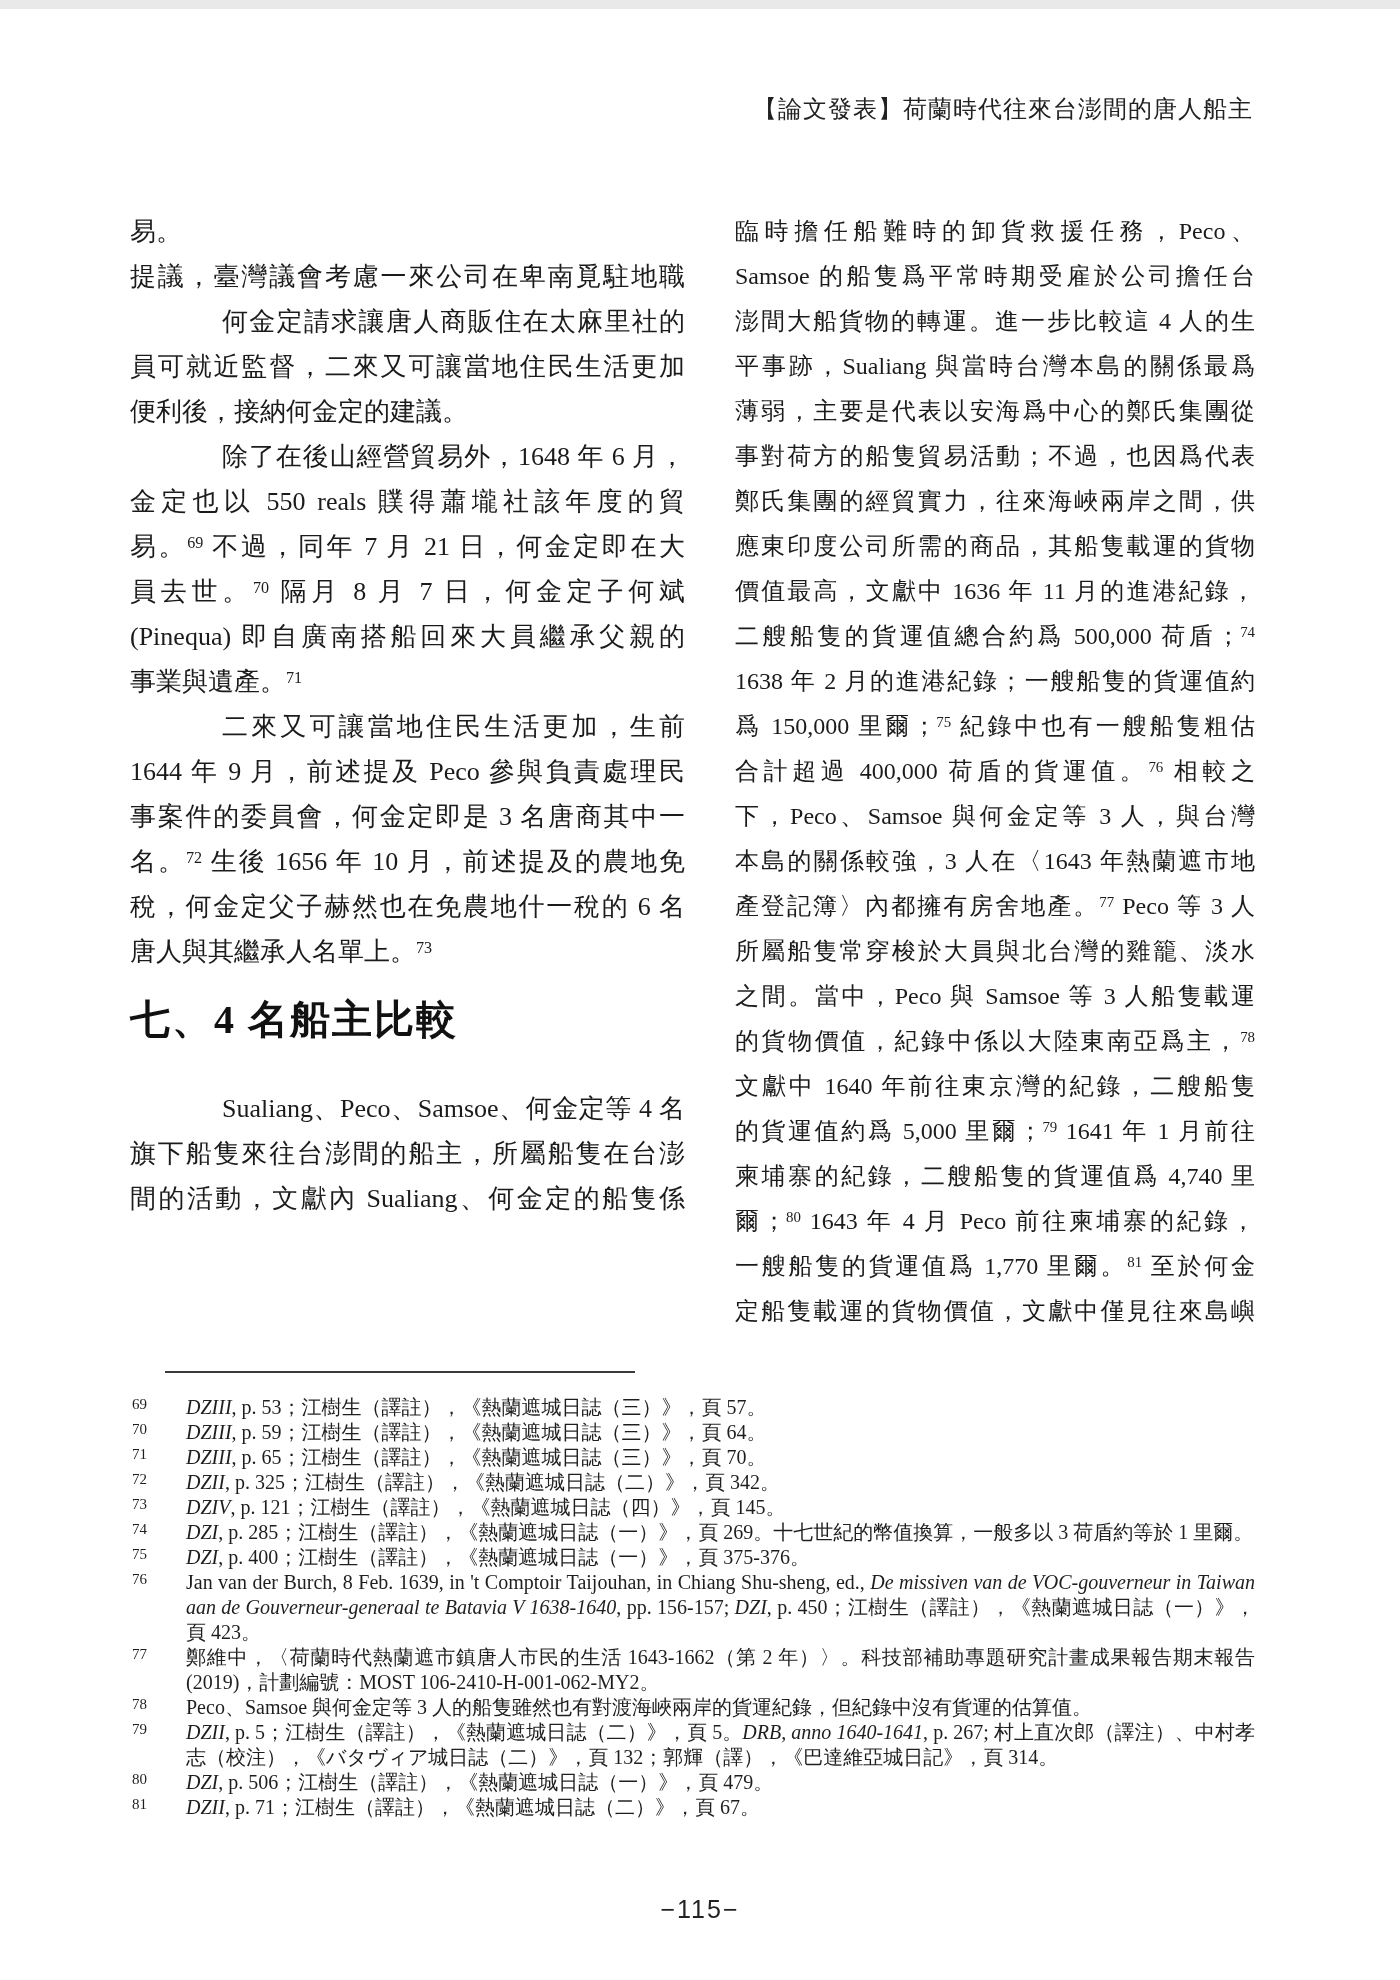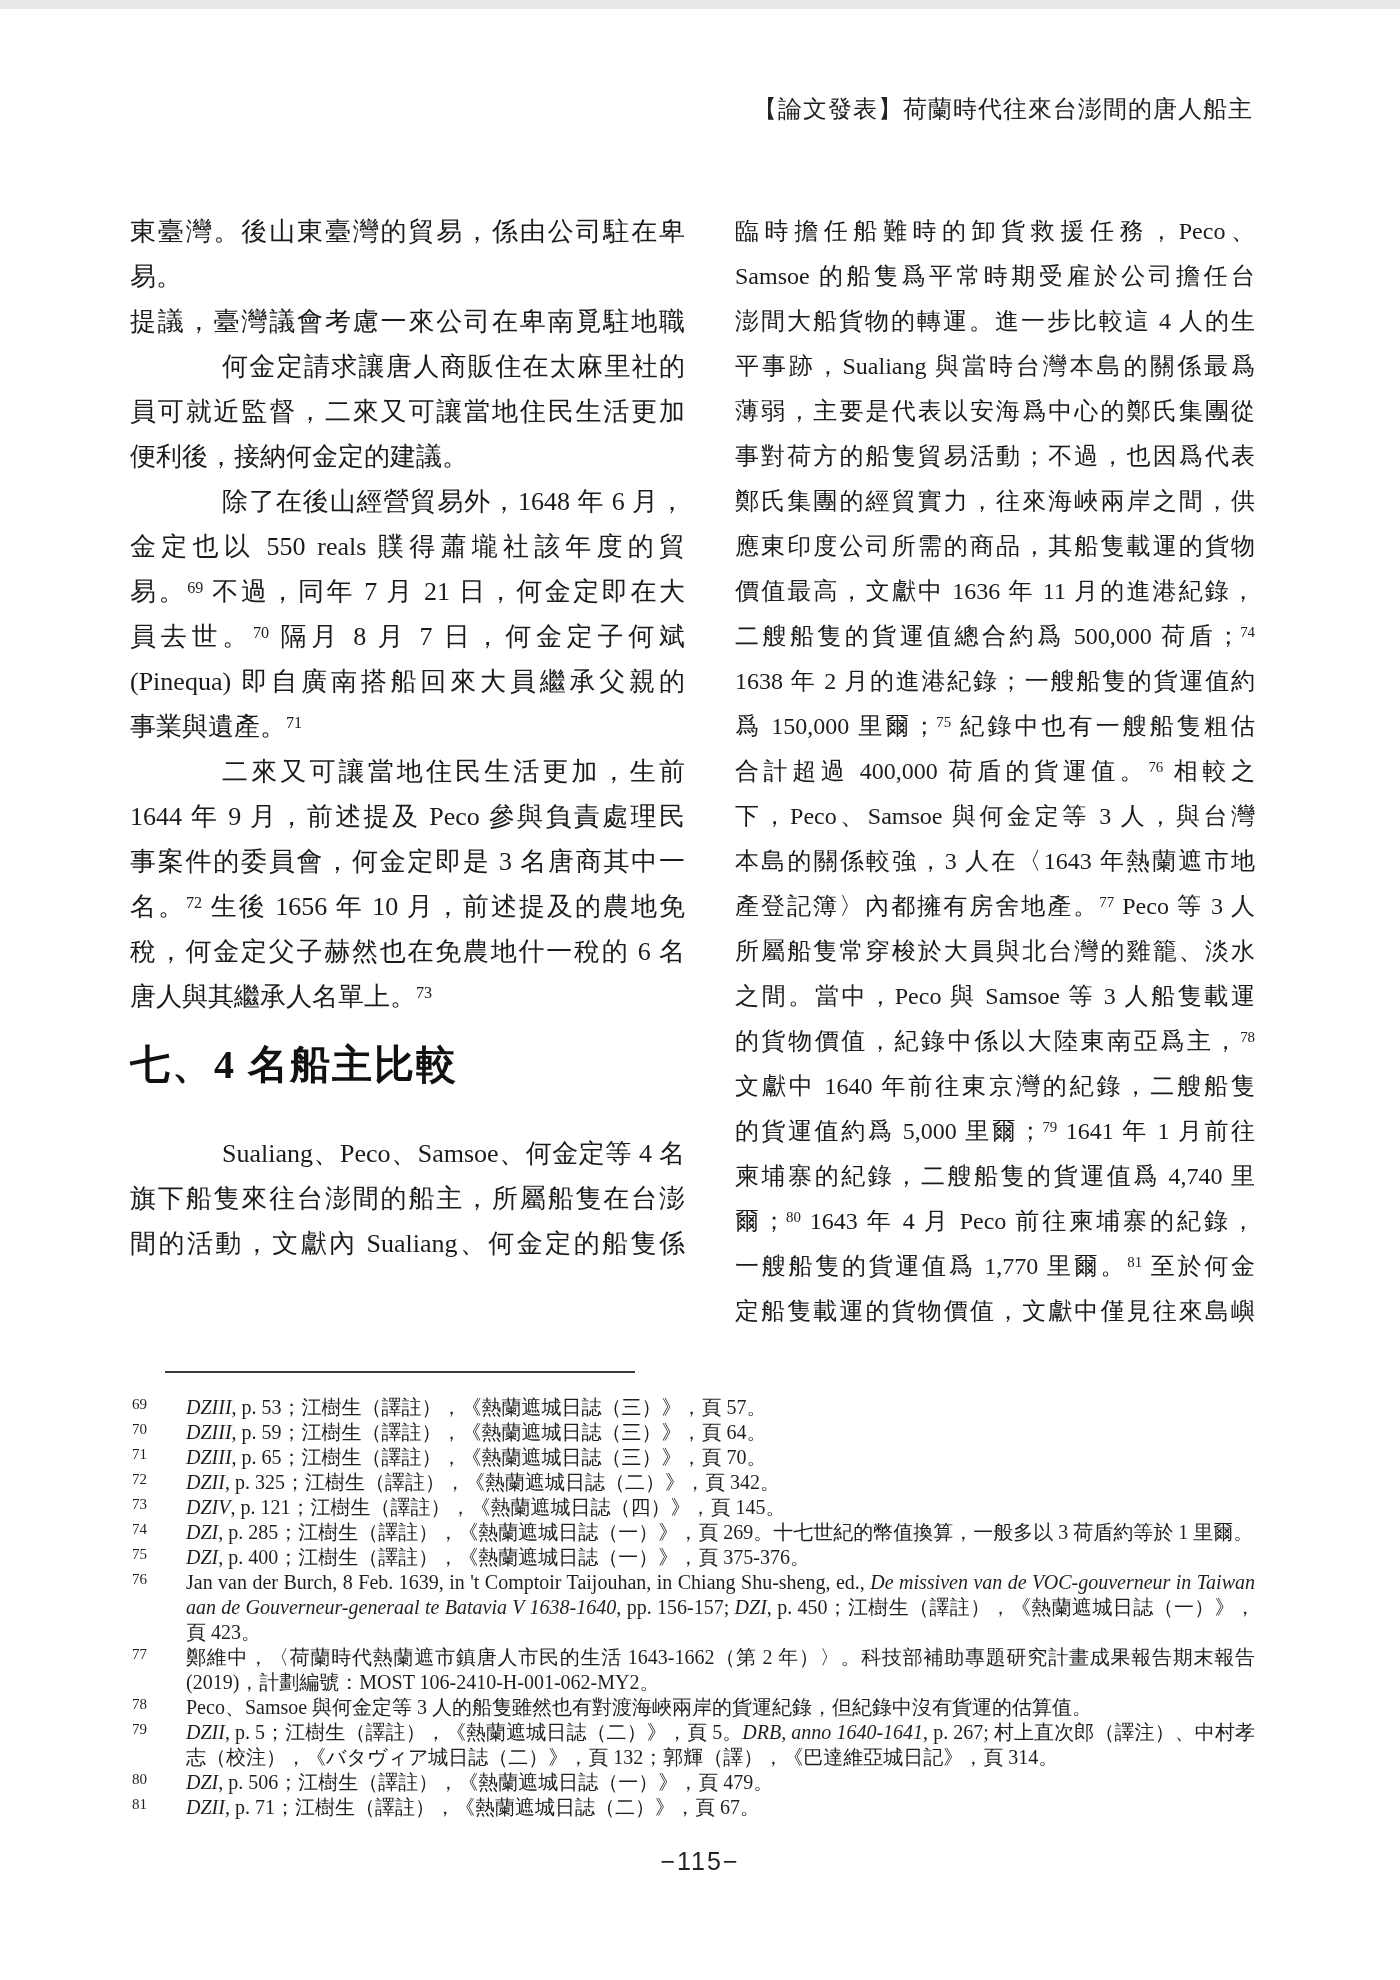--- a/index.html
+++ b/index.html
@@ -32,36 +32,35 @@
     border-top:2px solid #3a3a3a;
   }
   .footnotes {
     position:absolute; left:130px; top:1386px; width:1125px;
     font-size:20px; line-height:25px; color:#1e1e1e;
   }
   .footnote { position:relative; padding-left:56px; text-align:justify; }
   .fn-num { position:absolute; left:2px; top:-3px; font-size:15px; }
   .fn-text i { font-style:italic; }
   .page-number {
-    position:absolute; top:1838px; left:0; width:1400px; text-align:center;
+    position:absolute; top:1886px; left:0; width:1400px; text-align:center;
     font-family:"Liberation Sans","DejaVu Sans",sans-serif;
     font-size:25px; letter-spacing:2px; color:#222;
   }
 </style>
 </head>
 <body>
 
 <div class="page">
 
   <div class="header">【論文發表】荷蘭時代往來台澎間的唐人船主</div>
 
   <div class="col left">
     <div>
 
-    <div class="bodyline">東臺灣。後山東臺灣的貿易，係由公司駐在卑</div>
         <div class="bodyline end">易。</div>
         <div class="bodyline">提議，臺灣議會考慮一來公司在卑南覓駐地職</div>
         <div class="bodyline indent">何金定請求讓唐人商販住在太麻里社的</div>
         <div class="bodyline">員可就近監督，二來又可讓當地住民生活更加</div>
         <div class="bodyline end">便利後，接納何金定的建議。</div>
         <div class="bodyline indent">除了在後山經營貿易外，1648 年 6 月，何</div>
         <div class="bodyline">金定也以 550 reals 贌得蕭壠社該年度的貿</div>
         <div class="bodyline">易。<sup>69</sup> 不過，同年 7 月 21 日，何金定即在大</div>
         <div class="bodyline">員去世。<sup>70</sup> 隔月 8 月 7 日，何金定子何斌</div>
         <div class="bodyline">(Pinequa) 即自廣南搭船回來大員繼承父親的</div>

